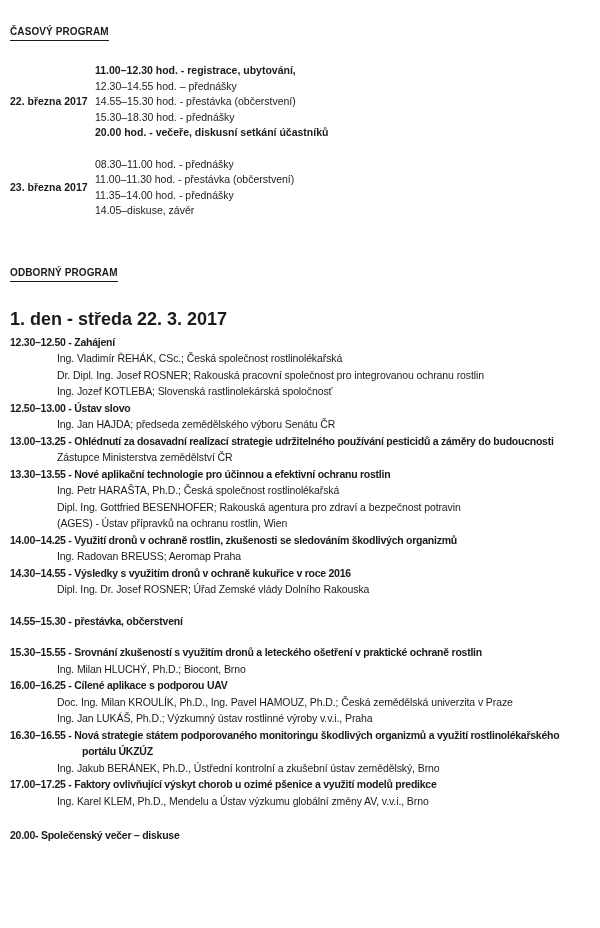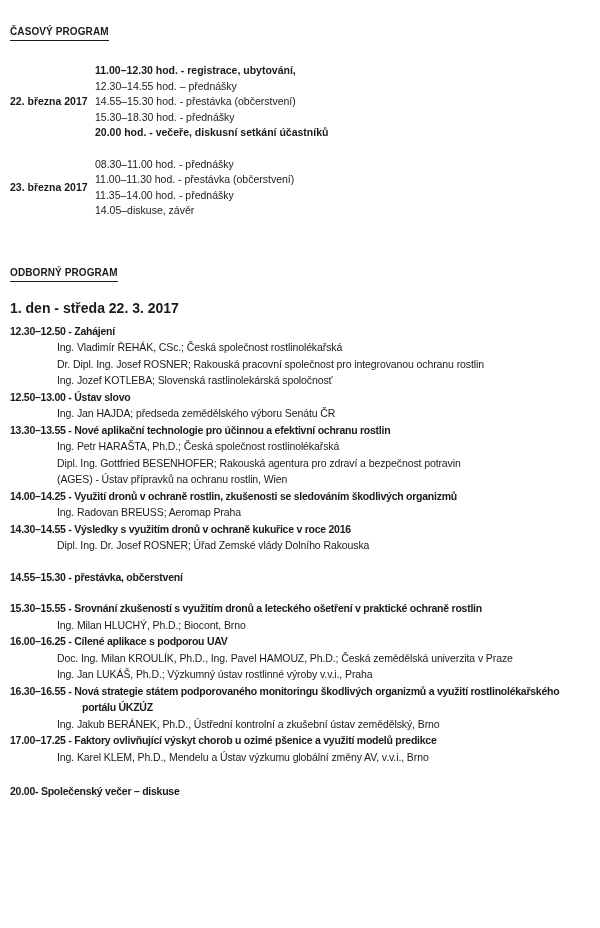--- a/index.html
+++ b/index.html
@@ -16,21 +16,21 @@
     letter-spacing:0.1px;
   }
   .timetable{margin-top:22px;}
   .day-row{display:flex;line-height:15.5px;align-items:center;}
   .day-gap{margin-top:16px;}
   .date{flex:0 0 85px;width:85px;font-weight:bold;}
   .day-lines{flex:1;}
   .tline{white-space:nowrap;}
   .tline.b{font-weight:bold;}
   .h1-odborny{margin-top:46px;}
-  .day-title{margin-top:18px;font-size:14px;font-weight:bold;line-height:17px;}
+  .day-title{margin-top:29px;font-size:18px;font-weight:bold;line-height:17px;}
   .sessions{margin-top:6px;line-height:16.5px;}
   .session-heading{
     font-weight:bold;
     padding-left:72px;text-indent:-72px;
     letter-spacing:-0.25px;
   }
   .speaker{padding-left:47px;letter-spacing:-0.1px;}
   .gap-normal{margin-top:15px;}
   .gap-large{margin-top:18px;}
 </style>
@@ -72,20 +72,24 @@
         <div class="session-heading"><span>12.30–12.50</span><span> - </span><span>Zahájení</span></div>
         <div class="speaker">Ing. Vladimír ŘEHÁK, CSc.; Česká společnost rostlinolékařská</div>
         <div class="speaker">Dr. Dipl. Ing. Josef ROSNER; Rakouská pracovní společnost pro integrovanou ochranu rostlin</div>
         <div class="speaker">Ing. Jozef KOTLEBA; Slovenská rastlinolekárská spoločnosť</div>
       </div>
       <div class="session">
         <div class="session-heading"><span>12.50–13.00</span><span> - </span><span>Ústav slovo</span></div>
         <div class="speaker">Ing. Jan HAJDA; předseda zemědělského výboru Senátu ČR</div>
       </div>
       <div class="session">
+        <div class="session-heading"><span>13.00–13.25</span><span> - </span><span>Ohlédnutí za dosavadní realizací strategie udržitelného používání pesticidů a záměry do budoucnosti</span></div>
+        <div class="speaker">Zástupce Ministerstva zemědělství ČR</div>
+      </div>
+      <div class="session">
         <div class="session-heading"><span>13.30–13.55</span><span> - </span><span>Nové aplikační technologie pro účinnou a efektivní ochranu rostlin</span></div>
         <div class="speaker">Ing. Petr HARAŠTA, Ph.D.; Česká společnost rostlinolékařská</div>
         <div class="speaker">Dipl. Ing. Gottfried BESENHOFER; Rakouská agentura pro zdraví a bezpečnost potravin</div>
         <div class="speaker">(AGES) - Ústav přípravků na ochranu rostlin, Wien</div>
       </div>
       <div class="session">
         <div class="session-heading"><span>14.00–14.25</span><span> - </span><span>Využití dronů v ochraně rostlin, zkušenosti se sledováním škodlivých organizmů</span></div>
         <div class="speaker">Ing. Radovan BREUSS; Aeromap Praha</div>
       </div>
       <div class="session">

